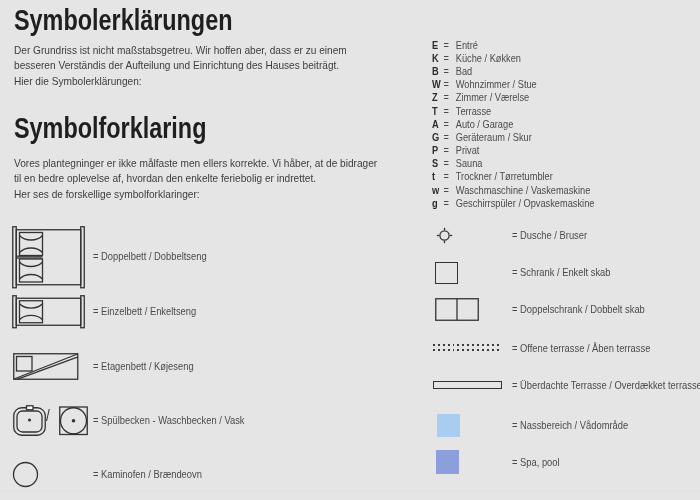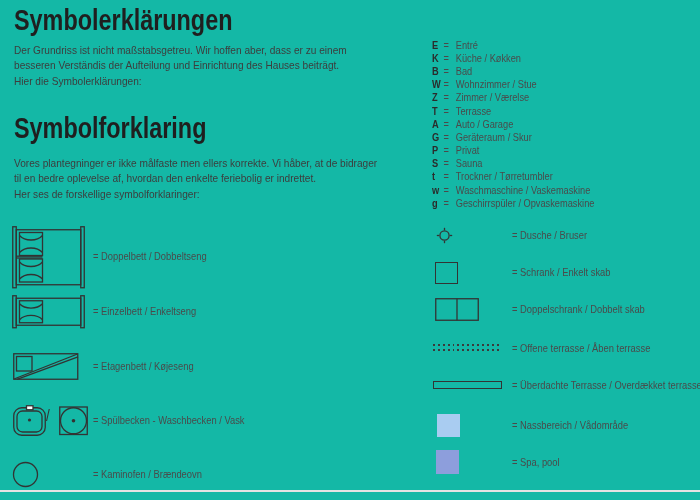--- a/index.html
+++ b/index.html
@@ -1,16 +1,16 @@
 <!DOCTYPE html>
 <html><head>
 <meta charset="utf-8">
 <style>
   html,body{margin:0;padding:0;background:#fff;}
-  .page{position:relative;width:700px;height:500px;background:#14b8a6;overflow:hidden;
+  .page{position:relative;width:700px;height:500px;background:#e5e5e5;overflow:hidden;
         font-family:"Liberation Sans",sans-serif;color:#3d3d3d;}
   .title{position:absolute;left:14px;margin:0;font-size:30px;font-weight:bold;color:#1f1f1f;
          letter-spacing:0;line-height:34px;transform:scaleX(0.78);transform-origin:0 0;white-space:nowrap;}
   .t-de{top:3px;}
   .t-dk{top:111px;}
   .para{position:absolute;left:14px;margin:0;width:470px;font-size:11.5px;line-height:15.4px;
         color:#3d3d3d;white-space:pre-line;transform:scaleX(0.88);transform-origin:0 0;}
   .p-de{top:43px;}
   .p-dk{top:156px;}
   

